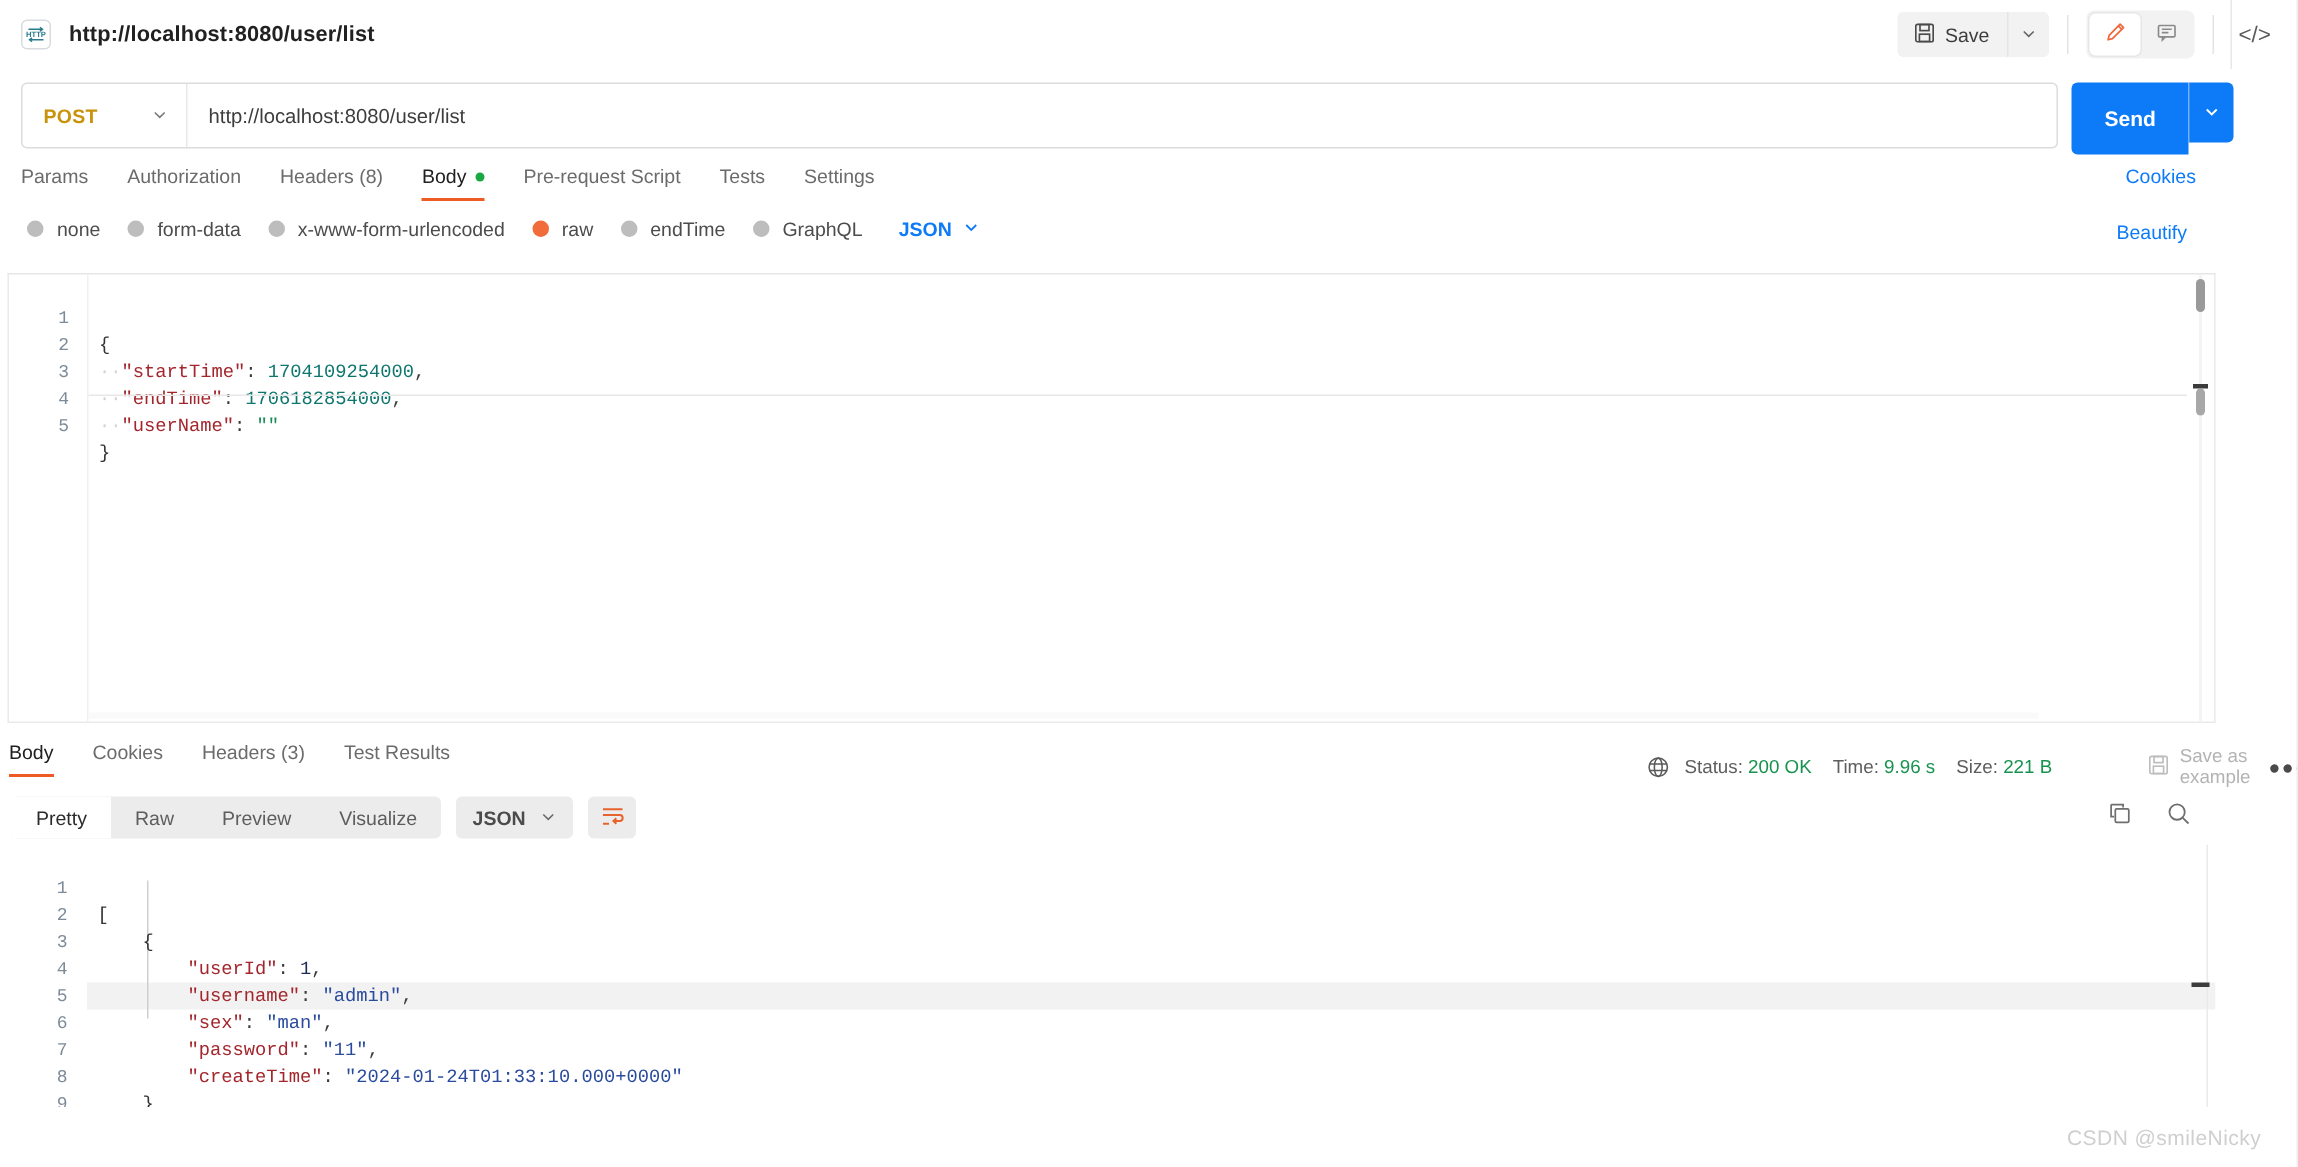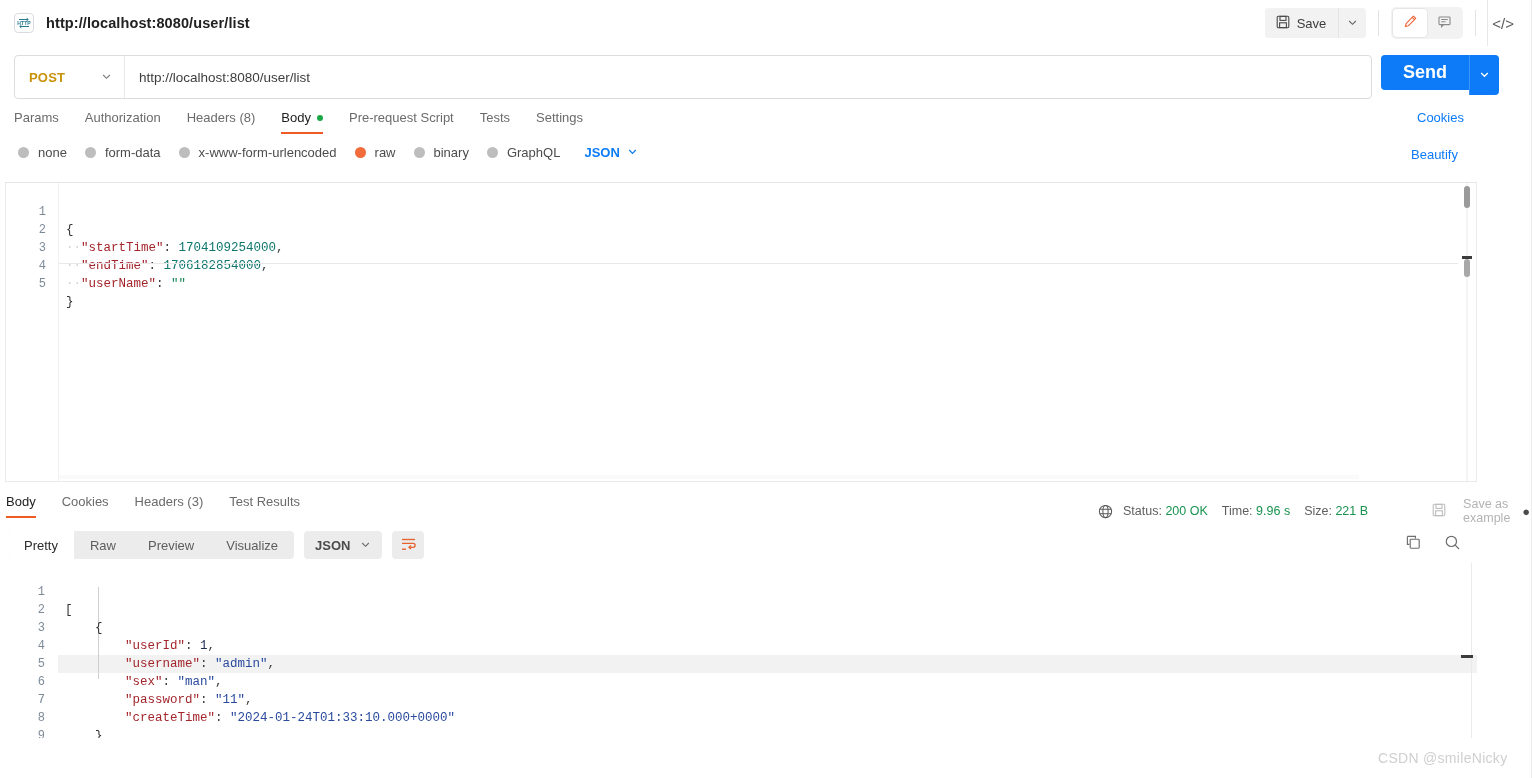--- a/index.html
+++ b/index.html
@@ -63,21 +63,21 @@
     padding: 0 12px 0 14px; cursor:pointer; border-right:1px solid #e8e8e8;
   }
   .method-label { color:#c9920b; font-weight:bold; font-size:13px; letter-spacing:.2px; }
   .url-input {
     flex: 1; border: none; outline: none; padding: 0 14px;
     font-size: 13.5px; color: #3d3d3d; font-family: inherit; background: transparent;
   }
   .send-group { position:absolute; top:55px; left:1381px; display:flex; height:40px; }
   .send-btn {
     background:#0d7bf7; color:#fff; border:none; cursor:pointer;
-    font-size:18px; font-weight:bold; padding: 0 22px; height:35px;
+    font-size:14px; font-weight:bold; padding: 0 22px; height:48px;
     border-radius: 4px 0 0 4px; font-family: inherit;
   }
   .send-caret {
     background:#0d7bf7; border:none; cursor:pointer; width:30px; height:40px;
     border-radius: 0 4px 4px 0; border-left:1px solid #3c93f8;
     display:flex; align-items:center; justify-content:center;
   }
 
   
   .req-tabs { position:absolute; top:106px; left:14px; width:1440px; height:28px; display:flex; align-items:flex-end; }
@@ -136,21 +136,21 @@
   .rsp-tab {
     position:relative; font-size:13px; color:#6b6b6b; margin-right:26px; cursor:pointer; padding-bottom:9px;
   }
   .rsp-tab.active { color:#212121; }
   .rsp-tab.active::after { content:''; position:absolute; left:0; right:0; bottom:0; height:2px; background:#ef5b25; }
 
   .status-row { position:absolute; top:497px; left:1098px; display:flex; align-items:center; gap:0; font-size:12.5px; color:#5e5e5e; }
   .globe { margin-right:10px; display:flex; align-items:center; }
   .st-item { margin-right:14px; white-space:nowrap; }
   .st-val { color:#18934f; }
-  .save-ex { display:flex; align-items:center; gap:17px; color:#b3b3b3; margin-right:12px; margin-left:6px; cursor:pointer;padding-left:44px; }
+  .save-ex { display:flex; align-items:center; gap:7px; color:#b3b3b3; margin-right:12px; margin-left:6px; cursor:pointer;padding-left:44px; }
   .dots3 { color:#4a4a4a; letter-spacing:1px; cursor:pointer; font-size:13px; }
 
   
   .resp-toolbar { position:absolute; top:531px; left:8px; display:flex; align-items:center; }
   .seg { display:flex; background:#ececec; border-radius:4px; height:28px; align-items:center; padding:0; overflow:hidden; }
   .seg-btn {
     border:none; background:transparent; cursor:pointer; font-size:13px; color:#5d5d5d;
     padding: 0 16px; height:28px; font-family: inherit;
   }
   .seg-btn.active { background:#ffffff; color:#2b2b2b; }
@@ -307,21 +307,21 @@
     <div class="bt">
       <span class="radio"></span>
       <span>x-www-form-urlencoded</span>
     </div>
     <div class="bt">
       <span class="radio on"></span>
       <span>raw</span>
     </div>
     <div class="bt">
       <span class="radio"></span>
-      <span>binary</span>
+      <span>endTime</span>
     </div>
     <div class="bt">
       <span class="radio"></span>
       <span>GraphQL</span>
     </div>
     <div class="json-sel">
       <span>JSON</span>
       <span>
         <svg width="11" height="11" viewBox="0 0 11 11">
             <path d="M2.2 4 L5.5 7.3 L8.8 4" stroke="#0d7bf7" stroke-width="1.2" fill="none"></path>

